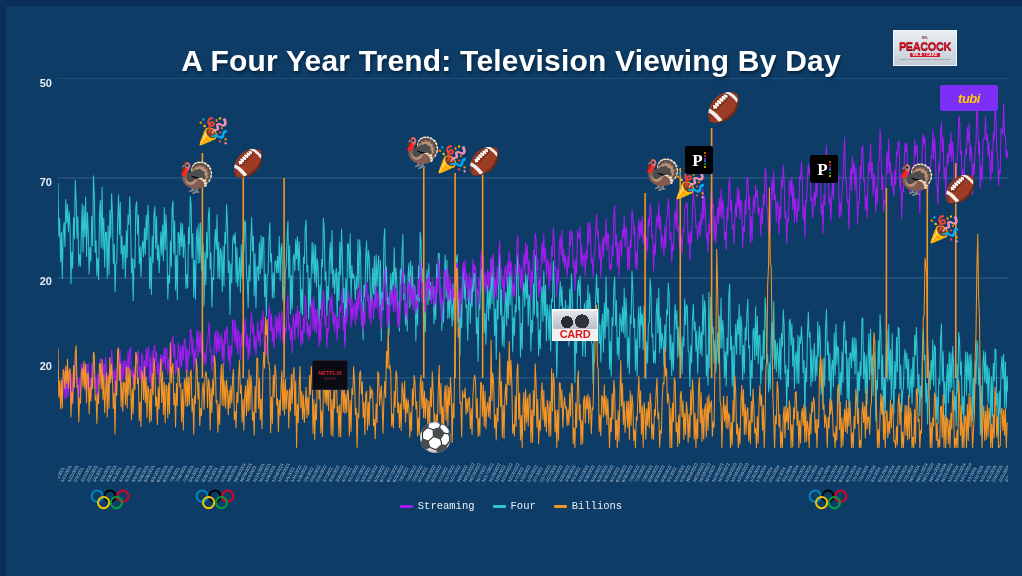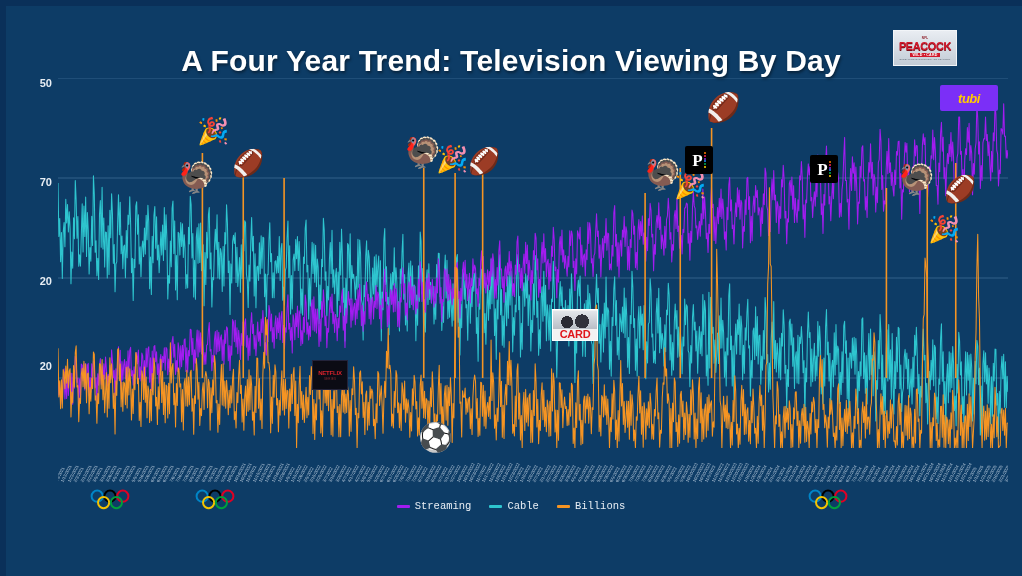--- a/index.html
+++ b/index.html
@@ -425,21 +425,21 @@
       </div>
     </div>
 
   <div id="legend">
       <div class="legend-item">
         <span class="legend-swatch" style="background: rgb(162, 28, 240);"></span>
         <span class="legend-label">Streaming</span>
       </div>
       <div class="legend-item">
         <span class="legend-swatch" style="background: rgb(46, 197, 207);"></span>
-        <span class="legend-label">Cable</span>
+        <span class="legend-label">Four</span>
       </div>
       <div class="legend-item">
         <span class="legend-swatch" style="background: rgb(245, 148, 35);"></span>
         <span class="legend-label">Billions</span>
       </div>
     </div>
 
 
 </div>
 

